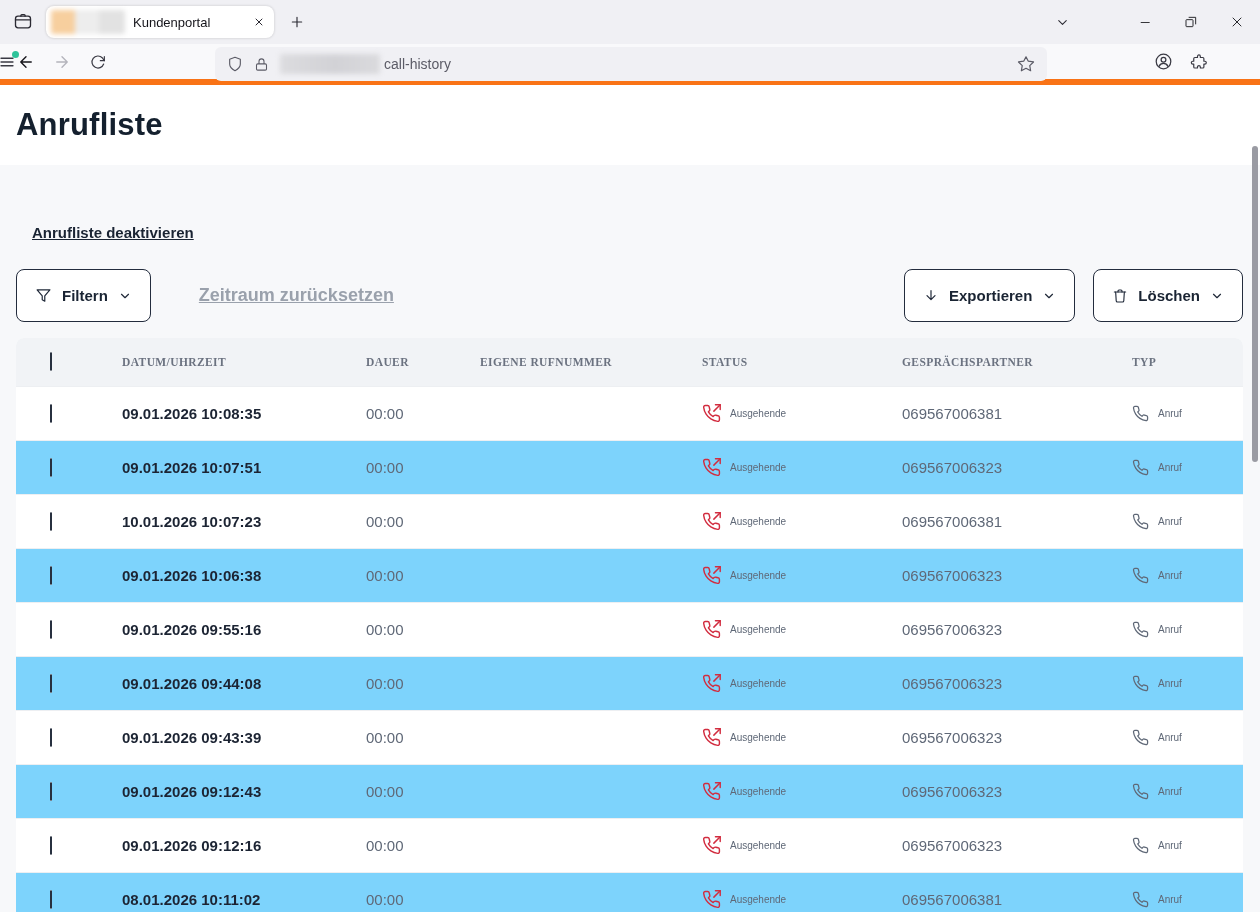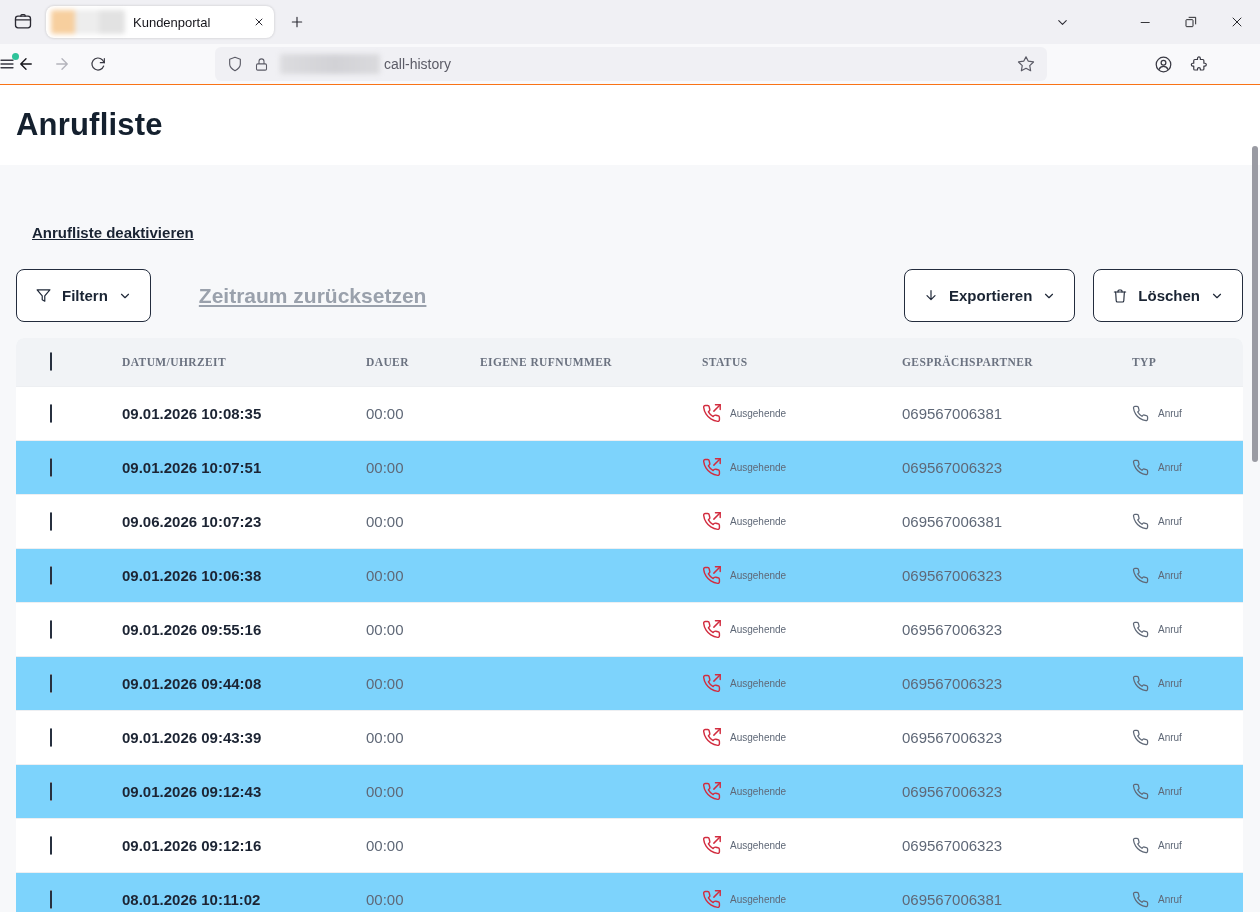--- a/index.html
+++ b/index.html
@@ -18,21 +18,21 @@
   .favicon-blur i:nth-child(1){ width:24px; background:#f7cf9e; }
   .favicon-blur i:nth-child(2){ width:24px; background:#ededed; }
   .favicon-blur i:nth-child(3){ width:26px; background:#e2e2e2; }
   .tab-title { flex:1; font-size:13px; color:#15141a; white-space:nowrap; overflow:hidden; }
   .tab-close { width:20px; height:20px; color:#2b2a33; }
   .newtab-btn { width:30px; height:30px; margin-left:8px; }
   .tabbar-right { margin-left:auto; display:flex; align-items:center; height:44px; }
   .alltabs-btn { width:40px; height:30px; margin-right:40px; color:#2b2a33; }
   .win-btn { width:46px; height:44px; display:flex; align-items:center; justify-content:center; color:#1b1b1f; }
 
-  .navbar { position:relative; height:41px; background:#f9f9fb; border-bottom:1px solid #f97316; }
+  .navbar { position:relative; height:41px; background:#f9f9fb; border-bottom:6px solid #f97316; }
   .nav-btn { position:absolute; top:50%; transform:translateY(-50%); width:32px; height:32px;
              display:flex; align-items:center; justify-content:center; border-radius:6px; color:#15141a; }
   .nav-back { left:10px; }
   .nav-fwd  { left:46px; color:#b4b4bc; }
   .nav-reload { left:82px; color:#3a3a44; }
   .urlbar { position:absolute; left:215px; top:3px; width:832px; height:34px; background:#f0f0f4;
             border-radius:6px; display:flex; align-items:center; padding:0 12px; }
   .urlbar .ubicon { color:#5b5b66; display:flex; align-items:center; margin-right:11px; }
   .domain-blur { width:100px; height:20px; background:linear-gradient(90deg,#dcdcdf,#d2d2d6 55%,#dadadd); border-radius:2px; filter:blur(2.5px); margin-right:4px; }
   .url-path { font-size:14px; color:#5b5b66; }
@@ -52,21 +52,21 @@
 
   .deactivate-link { display:inline-block; margin:59px 0 0 32px; font-size:15px; font-weight:700;
                      color:#1a2433; text-decoration:underline; }
 
   .toolbar { display:flex; align-items:center; margin:27px 17px 0 16px; }
   .btn { height:53px; display:inline-flex; align-items:center; gap:10px; background:#fff;
          border:1.5px solid #232c3d; border-radius:8px; padding:0 18px;
          font-size:15px; font-weight:600; color:#1a2433; cursor:pointer; }
   .btn .bicon { display:flex; align-items:center; color:#1f2838; }
   .gap16 { width:16px; } .gap18 { width:18px; }
-  .reset-link { margin-left:32px; font-size:21px; font-weight:600; color:#9aa1ac; text-decoration:underline; }
+  .reset-link { margin-left:32px; font-size:18px; font-weight:600; color:#9aa1ac; text-decoration:underline; }
   .toolbar-spacer { flex:1; }
 
   
   .table { margin:16px 17px 0 16px; width:1227px; border-radius:8px 8px 0 0; overflow:hidden; background:#fff; }
   .thead { display:grid; grid-template-columns:106px 244px 114px 222px 200px 230px 1fr;
            align-items:center; height:48px; background:#f1f3f6; }
   .th { font-size:11.5px; font-weight:600; letter-spacing:.4px; color:#6b7280; text-transform:uppercase;font-family:Liberation Serif, serif; }
   .row { display:grid; grid-template-columns:106px 244px 114px 222px 200px 230px 1fr;
          align-items:center; height:54px; background:#fff; border-top:1px solid #edeff2; }
   .row.alt { background:#7dd3fc; }
@@ -309,21 +309,21 @@
       <span class="ticon">
         <svg width="17" height="17" viewBox="0 0 24 24" fill="none" stroke="currentColor" stroke-width="1.8" stroke-linecap="round" stroke-linejoin="round">
           <path d="M22 16.92v3a2 2 0 0 1-2.18 2 19.79 19.79 0 0 1-8.63-3.07 19.5 19.5 0 0 1-6-6A19.79 19.79 0 0 1 2.12 4.18 2 2 0 0 1 4.11 2h3a2 2 0 0 1 2 1.72c.13.96.36 1.9.7 2.81a2 2 0 0 1-.45 2.11L8.09 9.91a16 16 0 0 0 6 6l1.27-1.27a2 2 0 0 1 2.11-.45c.91.34 1.85.57 2.81.7A2 2 0 0 1 22 16.92z"></path>
         </svg>
       </span>
       <span>Anruf</span>
     </div>
   </div>
           <div class="row">
     <div><span class="cbox"></span></div>
-    <div class="cell-datetime">09.06.2026 10:07:23</div>
+    <div class="cell-datetime">10.01.2026 10:07:23</div>
     <div class="cell-muted">00:00</div>
     <div><span class="num-blur"></span></div>
     <div class="cell-status">
       <span class="sicon">
         <svg width="19" height="19" viewBox="0 0 24 24" fill="none" stroke="currentColor" stroke-width="1.8" stroke-linecap="round" stroke-linejoin="round">
           <path d="M22 16.92v3a2 2 0 0 1-2.18 2 19.79 19.79 0 0 1-8.63-3.07 19.5 19.5 0 0 1-6-6A19.79 19.79 0 0 1 2.12 4.18 2 2 0 0 1 4.11 2h3a2 2 0 0 1 2 1.72c.13.96.36 1.9.7 2.81a2 2 0 0 1-.45 2.11L8.09 9.91a16 16 0 0 0 6 6l1.27-1.27a2 2 0 0 1 2.11-.45c.91.34 1.85.57 2.81.7A2 2 0 0 1 22 16.92z"></path>
           <path d="M23 7V1h-6"></path>
                   <path d="M15 9l8-8"></path>
         </svg>
       </span>

